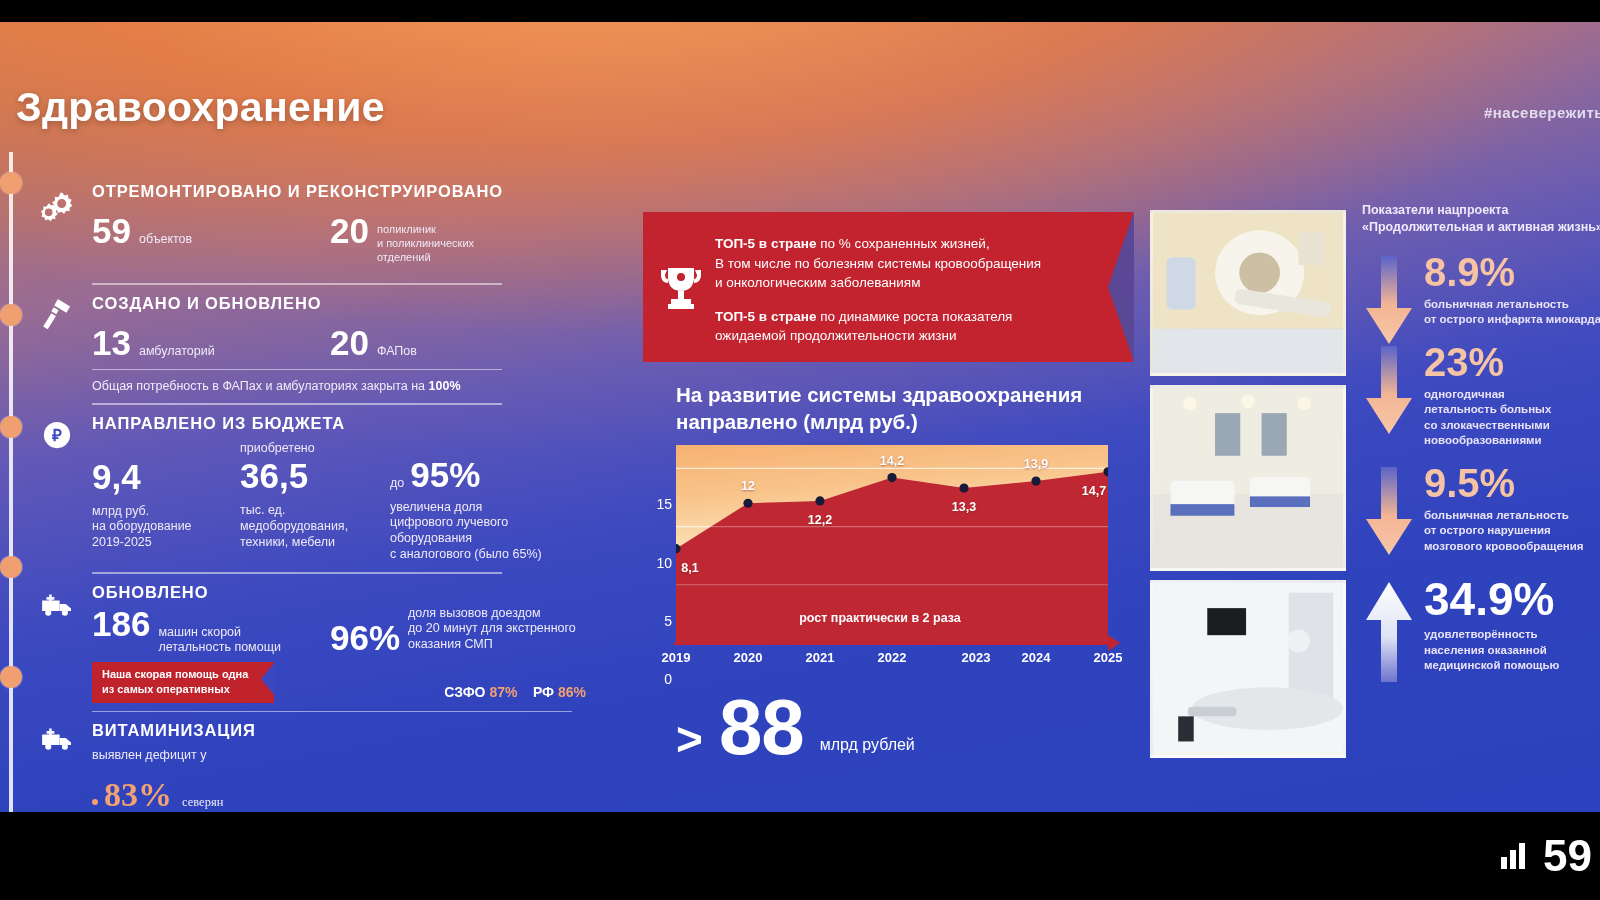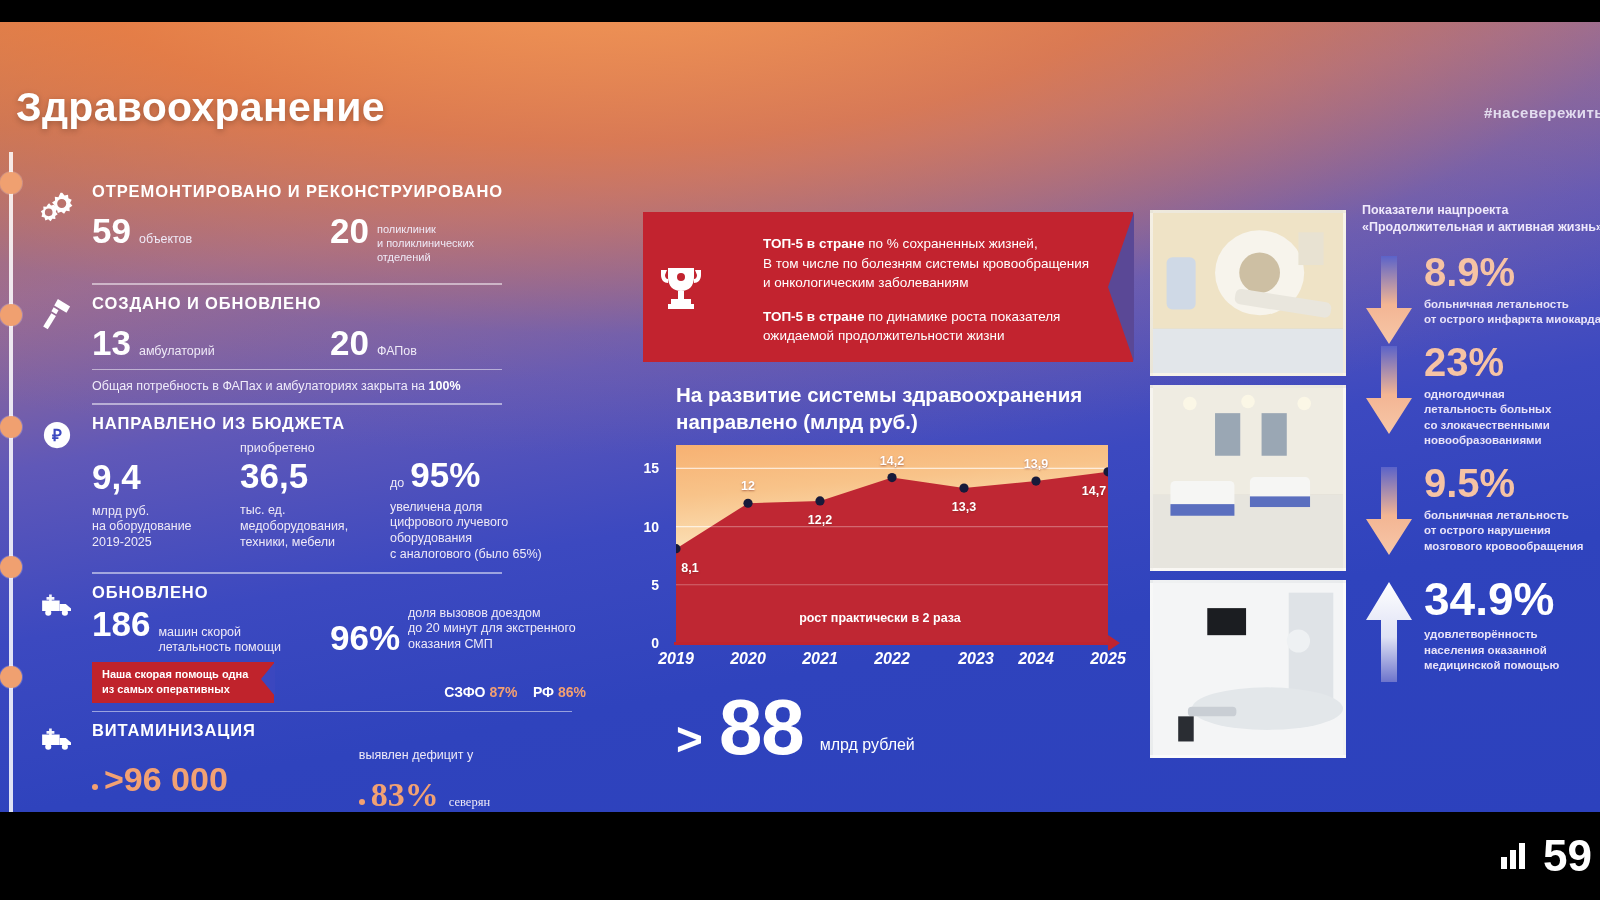--- a/index.html
+++ b/index.html
@@ -58,33 +58,33 @@
   .pct-orange{color:#f4a071;font-weight:700;margin-top:19px;}
 
   .bullet{display:inline-block;width:6px;height:6px;border-radius:50%;background:#f4a071;vertical-align:middle;margin-right:6px;}
   .orange-big{color:#f2a173;font-weight:700;font-size:34px;line-height:1;}
 
   
   .ribbon{position:absolute;left:643px;top:190px;width:490px;height:150px;background:#c2232f;color:#fff;}
   .ribbon:after{content:"";position:absolute;right:-1px;top:0;width:0;height:0;
         border-top:75px solid transparent;border-bottom:75px solid transparent;border-right:26px solid rgba(90,72,150,1);}
   .ribbon .tro{position:absolute;left:16px;top:52px;width:44px;height:48px;}
-  .ribbon .rb-text{position:absolute;left:72px;top:22px;right:34px;margin-left:48px;}
+  .ribbon .rb-text{position:absolute;left:72px;top:22px;right:34px;}
   .rb-p{font-size:13.5px;line-height:1.45;margin:0 0 14px 0;}
   .rb-p b{font-weight:700;}
 
   .chart-title{position:absolute;left:676px;top:360px;width:440px;color:#fff;font-size:20.5px;font-weight:600;line-height:1.3;}
 
   .chart-wrap{position:absolute;left:676px;top:423px;width:432px;height:198px;}
   .plot{position:absolute;left:0;top:0;width:432px;height:198px;overflow:hidden;
         background:linear-gradient(175deg,#f7b172 0%, #f8c389 22%, #fbe0b6 45%, #fdf2d8 55%, #f8cf9c 72%, #f2a367 100%);}
   .yaxis{position:absolute;left:-36px;top:0;width:32px;height:198px;}
-  .ytick{position:absolute;right:13px;color:#fff;font-size:14px;font-weight:700;transform:translateY(-50%);}
+  .ytick{position:absolute;right:0;color:#fff;font-size:14px;font-weight:400;transform:translateY(-50%);margin-top:36px;}
   .xaxis{position:absolute;left:0;top:205px;width:432px;height:22px;}
-  .xtick{position:absolute;color:#fff;font-size:16px;font-weight:700;transform:translateX(-50%);font-style:italic;}
+  .xtick{position:absolute;color:#fff;font-size:13px;font-weight:700;transform:translateX(-50%);}
   .dlabel{position:absolute;color:#fff;font-size:12.5px;font-weight:700;transform:translate(-50%,-50%);text-shadow:0 1px 2px rgba(120,40,30,.55);}
   .growth{position:absolute;left:0;width:408px;top:166px;text-align:center;color:#fff;font-size:12.5px;font-weight:600;}
   .axis-line{position:absolute;left:-2px;top:197px;width:438px;height:3px;background:#bf2430;}
   .axis-arrow{position:absolute;left:432px;top:190px;width:0;height:0;border-top:8px solid transparent;border-bottom:8px solid transparent;border-left:12px solid #bf2430;}
 
   .total{position:absolute;left:676px;top:672px;display:flex;align-items:flex-end;gap:16px;}
   .total .gt{color:#fff;font-size:46px;font-weight:700;line-height:.9;}
   .total .num{color:#fff;font-size:78px;font-weight:700;line-height:.85;letter-spacing:-1px;}
   .total .cap{color:#fff;font-size:16px;font-weight:400;padding-bottom:6px;}
 
@@ -259,28 +259,20 @@
               <path d="M7 20h20v12H7z"></path>
               <path d="M27 24h7l6 5v3h-13z"></path>
               <circle cx="14" cy="34" r="3.5"></circle>
               <circle cx="33" cy="34" r="3.5"></circle>
               <path d="M15 13h3v3h3v3h-3v3h-3v-3h-3v-3h3z" opacity=".95"></path>
             </svg>
         </span>
         <div class="sec-h">ВИТАМИНИЗАЦИЯ</div>
 
         <div class="statrow" style="margin-top:8px;align-items:flex-start;">
-          <div style="width:300px;">
-            <div style="margin-top:14px;">
-              <span class="bullet"></span><span class="orange-big">&gt;96 000</span>
-            </div>
-            <div class="unit" style="white-space:pre-line;margin-top:14px;line-height:1.5;">северян прошли «Витаминизацию» -
-программу бесплатной диагностики
-витамина D</div>
-          </div>
           <div style="width:260px;">
             <div class="unit">выявлен дефицит у</div>
             <div style="margin-top:14px;font-family:Liberation Serif, serif;">
               <span class="bullet"></span><span class="orange-big">83%</span>
               <span class="unit" style="margin-left:6px;">северян</span>
             </div>
 
           </div>
         </div>
       </div>

